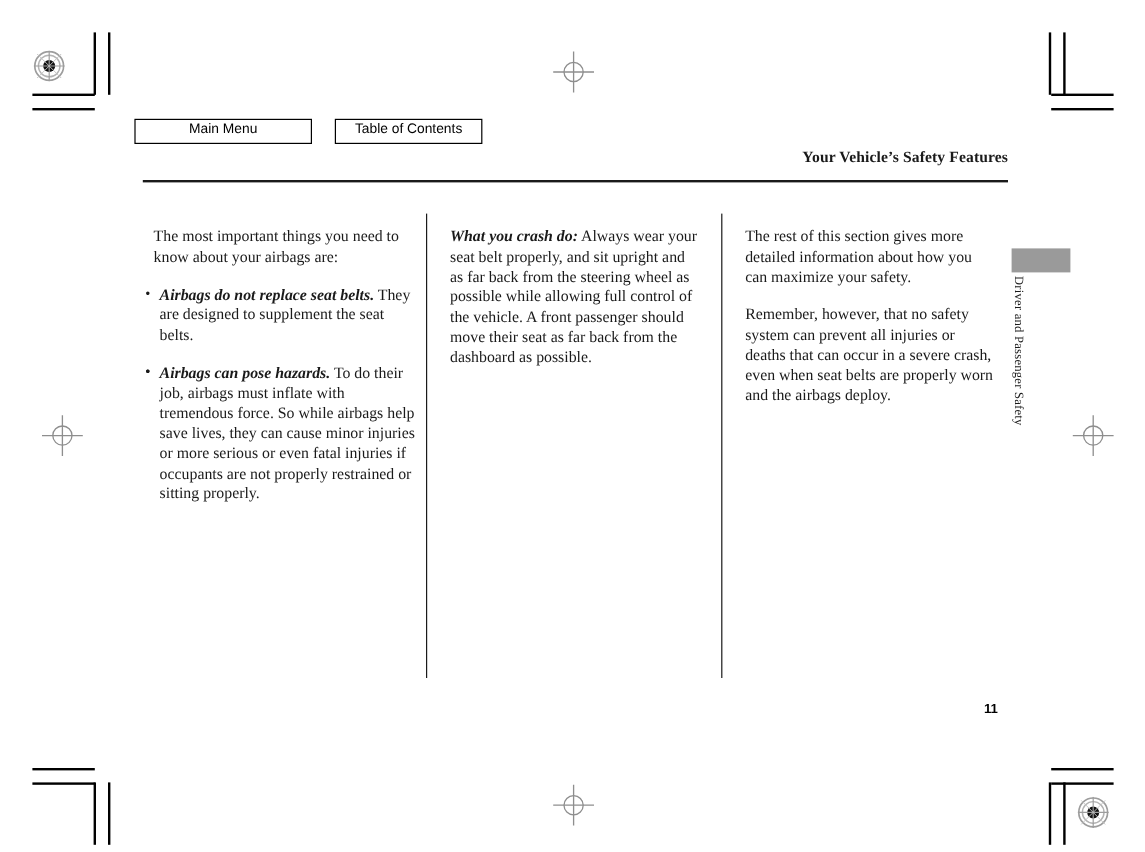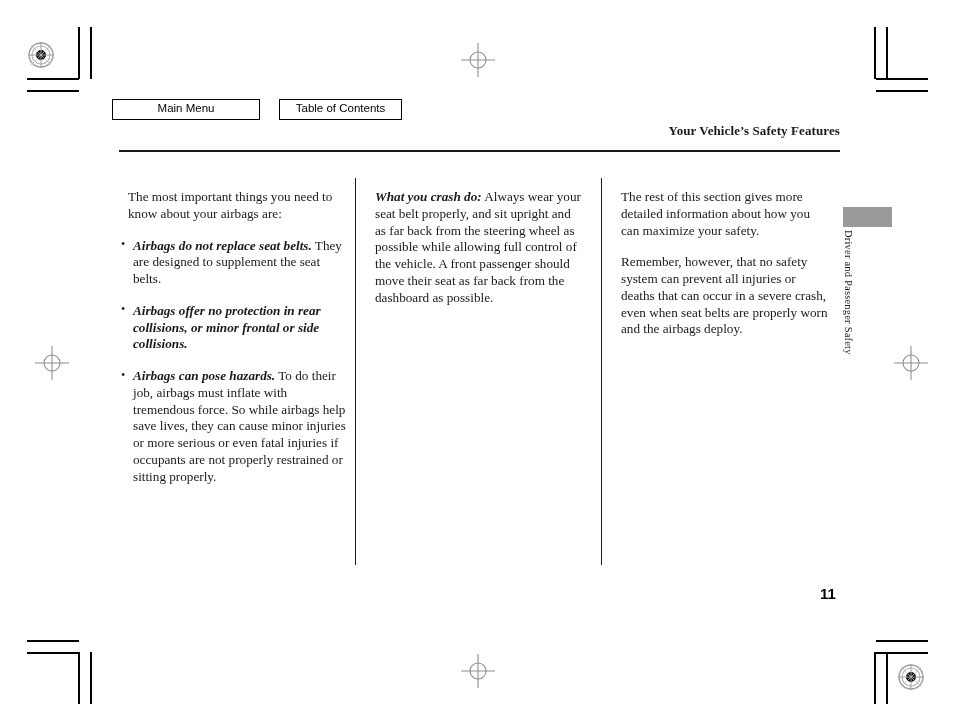--- a/index.html
+++ b/index.html
@@ -145,21 +145,21 @@
     text-orientation: mixed;
   }
 
   
   .page-num {
     position: absolute;
     left: 820px;
     top: 585px;
     font-family: "Liberation Sans", sans-serif;
     font-weight: bold;
-    font-size: 15px;
+    font-size: 11px;
     color: #000000;
   }
 </style>
 </head>
 <body>
 
 <div class="cropline" style="left:78px; top:27px; width:1.6px; height:52px;"></div>
 <div class="cropline" style="left:27px; top:78px; width:52px; height:1.6px;"></div>
 <div class="cropline" style="left:90px; top:27px; width:1.6px; height:52px;"></div>
 <div class="cropline" style="left:27px; top:90px; width:52px; height:1.6px;"></div>
@@ -237,21 +237,21 @@
 <div class="col col1">
   <p>The most important things you need to know about your airbags are:</p>
 
   <ul class="bullet-list">
     <li>
       <span class="dot">•</span>
       <span class="lead">Airbags do not replace seat belts.</span><span> They are designed to supplement the seat belts.</span>
     </li>
     <li>
       <span class="dot">•</span>
-      <span class="lead">Airbags offer no protection in rear collisions, or minor frontal or side collisions.</span><span></span>
+      <span></span>
     </li>
     <li>
       <span class="dot">•</span>
       <span class="lead">Airbags can pose hazards.</span><span> To do their job, airbags must inflate with tremendous force. So while airbags help save lives, they can cause minor injuries or more serious or even fatal injuries if occupants are not properly restrained or sitting properly.</span>
     </li>
   </ul>
 </div>
 
 <div class="col col2">
   <p>

